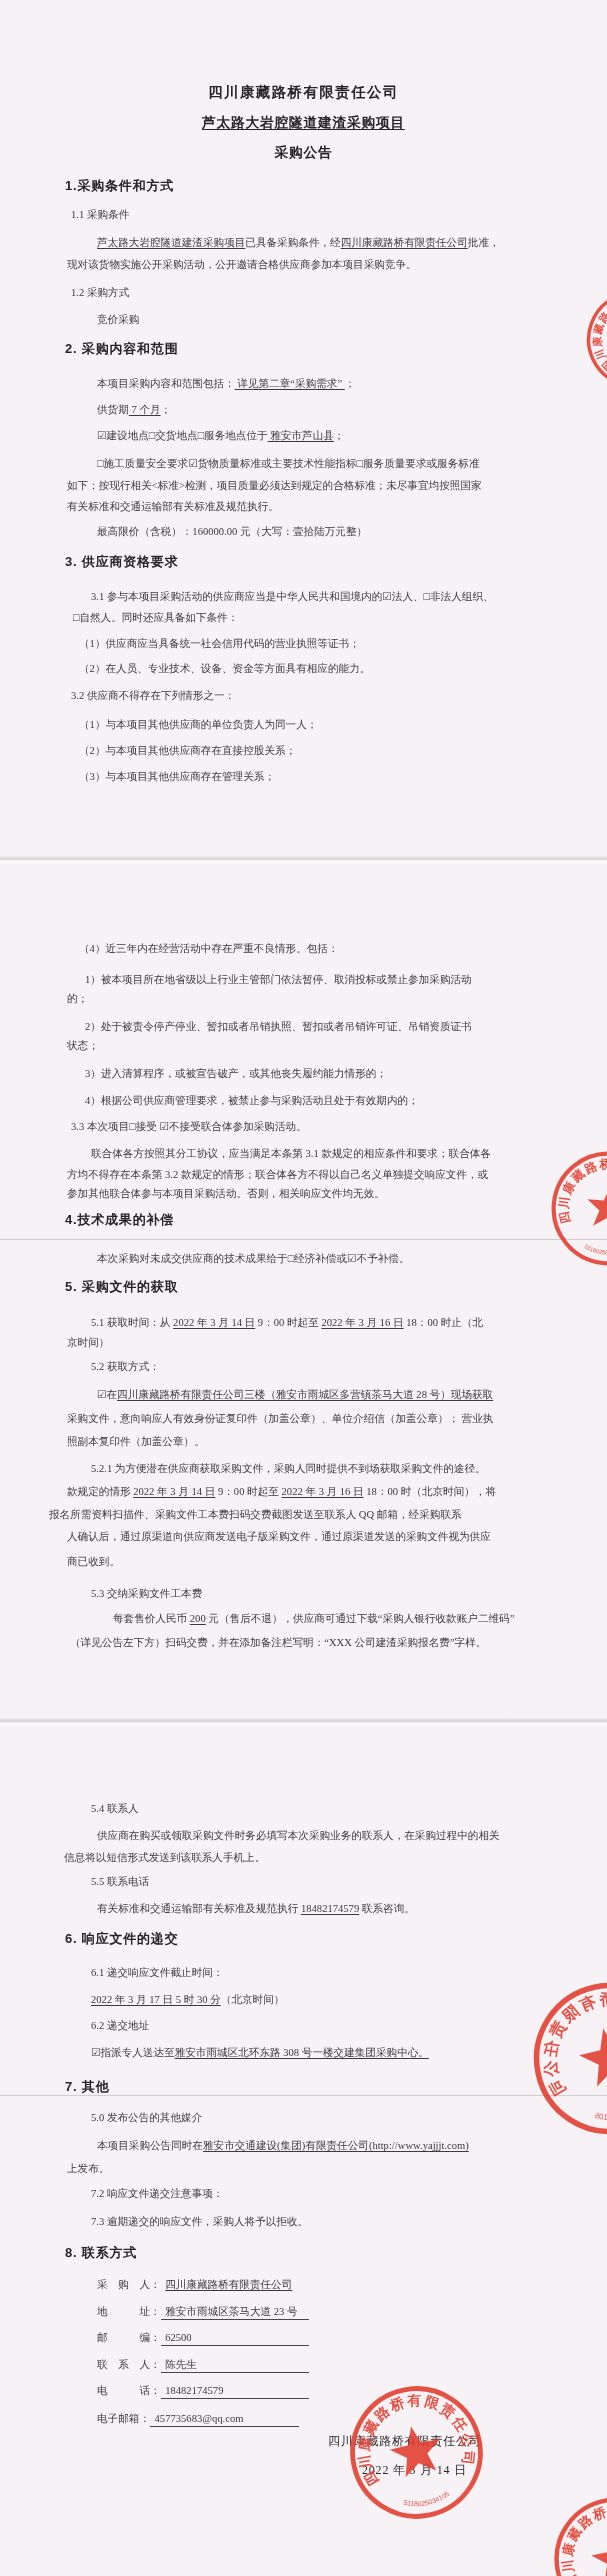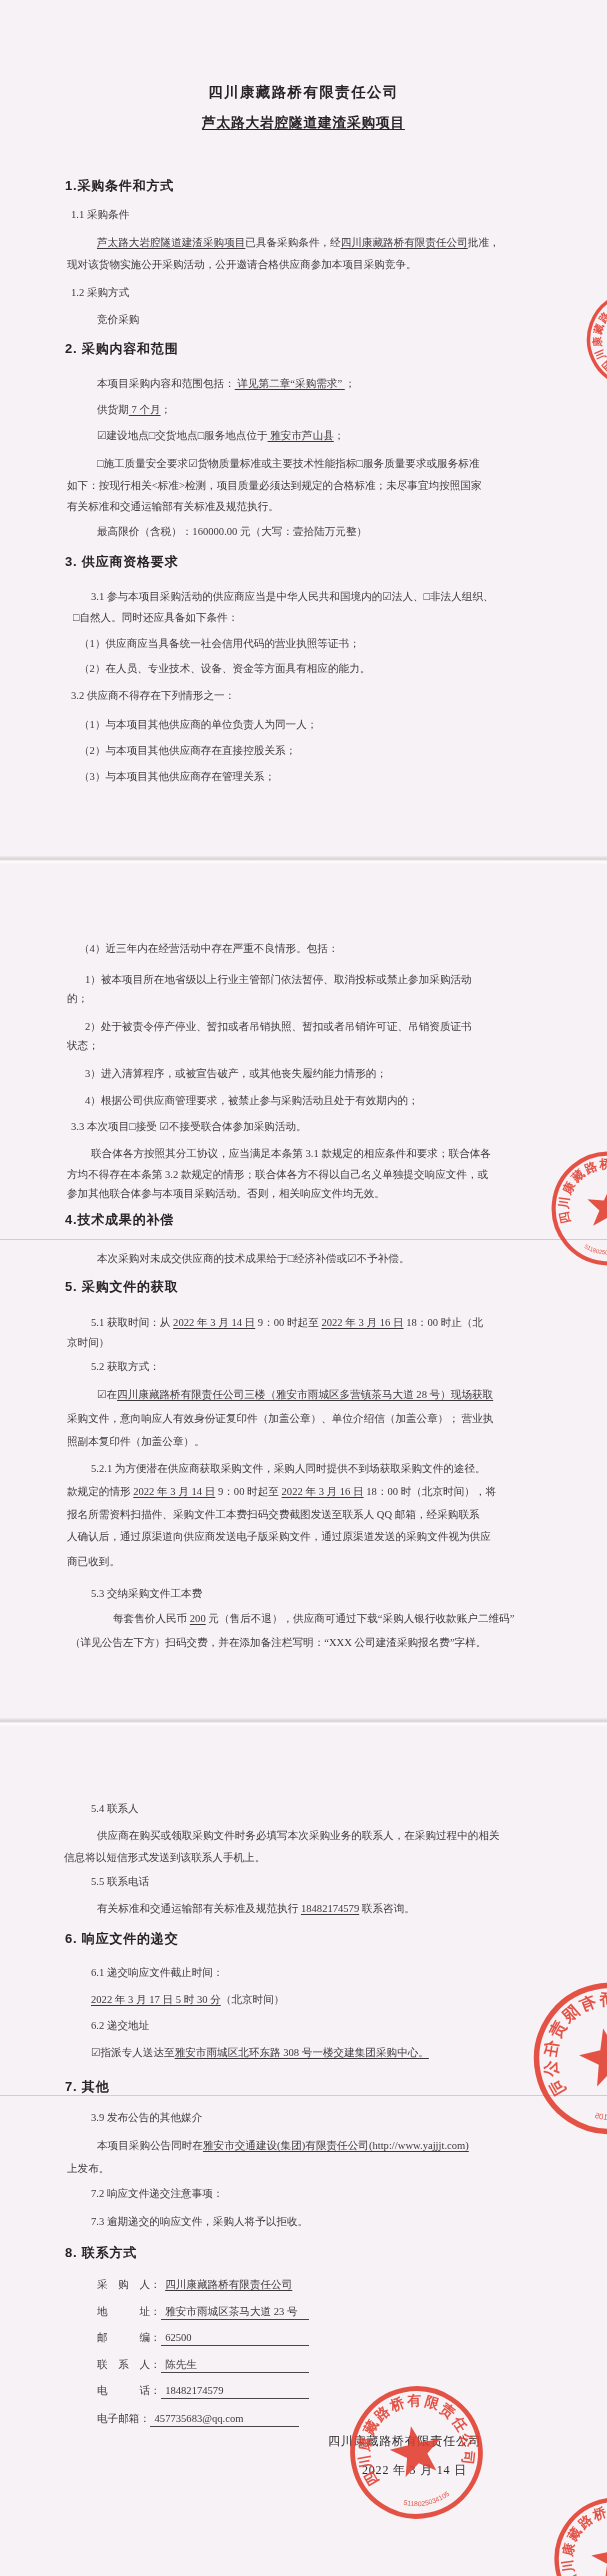--- a/index.html
+++ b/index.html
@@ -26,20 +26,21 @@
 
 <div class="page">
 
   <div class="seam-band" style="top:856px"></div>
   <div class="seam-line" style="top:1239px"></div>
   <div class="seam-band" style="top:1718px"></div>
   <div class="seam-line" style="top:2095px"></div>
 
   <div class="ln c b t1" style="top:85px">四川康藏路桥有限责任公司</div>
   <div class="ln c b t2 u" style="top:116px">芦太路大岩腔隧道建渣采购项目</div>
+  <div class="ln c b t2" style="top:146px">采购公告</div>
 
   <div class="ln b h" style="top:179px;left:65px">1.采购条件和方式</div>
   <div class="ln" style="top:210px;left:71px">1.1 采购条件</div>
   <div class="ln" style="top:238px;left:97px"><span class="u">芦太路大岩腔隧道建渣采购项目</span><span>已具备采购条件，经</span><span class="u">四川康藏路桥有限责任公司</span><span>批准，</span></div>
   <div class="ln" style="top:260px;left:67px">现对该货物实施公开采购活动，公开邀请合格供应商参加本项目采购竞争。</div>
   <div class="ln" style="top:288px;left:71px">1.2 采购方式</div>
   <div class="ln" style="top:315px;left:97px">竞价采购</div>
 
   <div class="ln b h" style="top:342px;left:65px">2. 采购内容和范围</div>
   <div class="ln" style="top:379px;left:97px"><span>本项目采购内容和范围包括：</span><span class="u"> 详见第二章“采购需求” </span><span>；</span></div>
@@ -76,40 +77,40 @@
 
   <div class="ln b h" style="top:1280px;left:65px">5.  采购文件的获取</div>
   <div class="ln" style="top:1318px;left:91px"><span>5.1 获取时间：从 </span><span class="u">2022 年 3 月 14 日</span><span> 9：00 时起至 </span><span class="u">2022 年 3 月 16 日</span><span> 18：00 时止（北</span></div>
   <div class="ln" style="top:1338px;left:67px">京时间）</div>
   <div class="ln" style="top:1362px;left:91px">5.2 获取方式：</div>
   <div class="ln" style="top:1390px;left:97px"><span>☑在</span><span class="u">四川康藏路桥有限责任公司三楼（雅安市雨城区多营镇茶马大道 28 号）现场获取</span></div>
   <div class="ln" style="top:1414px;left:67px">采购文件，意向响应人有效身份证复印件（加盖公章）、单位介绍信（加盖公章）； 营业执</div>
   <div class="ln" style="top:1437px;left:67px">照副本复印件（加盖公章）。</div>
   <div class="ln" style="top:1464px;left:91px">5.2.1 为方便潜在供应商获取采购文件，采购人同时提供不到场获取采购文件的途径。</div>
   <div class="ln" style="top:1487px;left:67px"><span>款规定的情形 </span><span class="u">2022 年 3 月 14 日</span><span> 9：00 时起至 </span><span class="u">2022 年 3 月 16 日</span><span> 18：00 时（北京时间），将</span></div>
-  <div class="ln" style="top:1510px;left:67px">报名所需资料扫描件、采购文件工本费扫码交费截图发送至联系人 QQ 邮箱，经采购联系</div>
+  <div class="ln" style="top:1510px;left:49px">报名所需资料扫描件、采购文件工本费扫码交费截图发送至联系人 QQ 邮箱，经采购联系</div>
   <div class="ln" style="top:1532px;left:67px">人确认后，通过原渠道向供应商发送电子版采购文件，通过原渠道发送的采购文件视为供应</div>
   <div class="ln" style="top:1557px;left:67px">商已收到。</div>
   <div class="ln" style="top:1589px;left:91px">5.3 交纳采购文件工本费</div>
   <div class="ln" style="top:1614px;left:113px"><span>每套售价人民币 </span><span class="u">200</span><span> 元（售后不退），供应商可通过下载“采购人银行收款账户二维码”</span></div>
   <div class="ln" style="top:1638px;left:70px">（详见公告左下方）扫码交费，并在添加备注栏写明：“XXX 公司建渣采购报名费”字样。</div>
   <div class="ln" style="top:1804px;left:91px">5.4 联系人</div>
   <div class="ln" style="top:1831px;left:97px">供应商在购买或领取采购文件时务必填写本次采购业务的联系人，在采购过程中的相关</div>
   <div class="ln" style="top:1853px;left:64px">信息将以短信形式发送到该联系人手机上。</div>
   <div class="ln" style="top:1877px;left:91px">5.5 联系电话</div>
   <div class="ln" style="top:1904px;left:97px"><span>有关标准和交通运输部有关标准及规范执行 </span><span class="u">18482174579</span><span> 联系咨询。</span></div>
 
   <div class="ln b h" style="top:1932px;left:65px">6.  响应文件的递交</div>
   <div class="ln" style="top:1968px;left:91px">6.1 递交响应文件截止时间：</div>
   <div class="ln" style="top:1995px;left:91px"><span class="u">2022 年 3 月 17 日 5 时 30 分</span><span>（北京时间）</span></div>
   <div class="ln" style="top:2021px;left:91px">6.2 递交地址</div>
   <div class="ln" style="top:2048px;left:91px"><span>☑指派专人送达至</span><span class="u">雅安市雨城区北环东路 308 号一楼交建集团采购中心。</span></div>
 
   <div class="ln b h" style="top:2080px;left:65px">7.  其他</div>
-  <div class="ln" style="top:2113px;left:91px">3.9 发布公告的其他媒介</div>
+  <div class="ln" style="top:2113px;left:91px">5.0 发布公告的其他媒介</div>
   <div class="ln" style="top:2141px;left:97px"><span>本项目采购公告同时在</span><span class="u">雅安市交通建设(集团)有限责任公司(http://www.yajjjt.com)</span></div>
   <div class="ln" style="top:2164px;left:67px">上发布。</div>
   <div class="ln" style="top:2189px;left:91px">7.2 响应文件递交注意事项：</div>
   <div class="ln" style="top:2217px;left:91px">7.3 逾期递交的响应文件，采购人将予以拒收。</div>
 
   <div class="ln b h" style="top:2246px;left:65px">8.  联系方式</div>
   <div class="ln" style="top:2280px;left:97px"><span class="lbl">采　购　人：</span><span class="val u" style="border-bottom:none">四川康藏路桥有限责任公司</span></div>
   <div class="ln" style="top:2307px;left:97px"><span class="lbl">地　　　址：</span><span class="val">雅安市雨城区茶马大道 23 号</span></div>
   <div class="ln" style="top:2333px;left:97px"><span class="lbl">邮　　　编：</span><span class="val">62500</span></div>
   <div class="ln" style="top:2360px;left:97px"><span class="lbl">联　系　人：</span><span class="val">陈先生</span></div>

